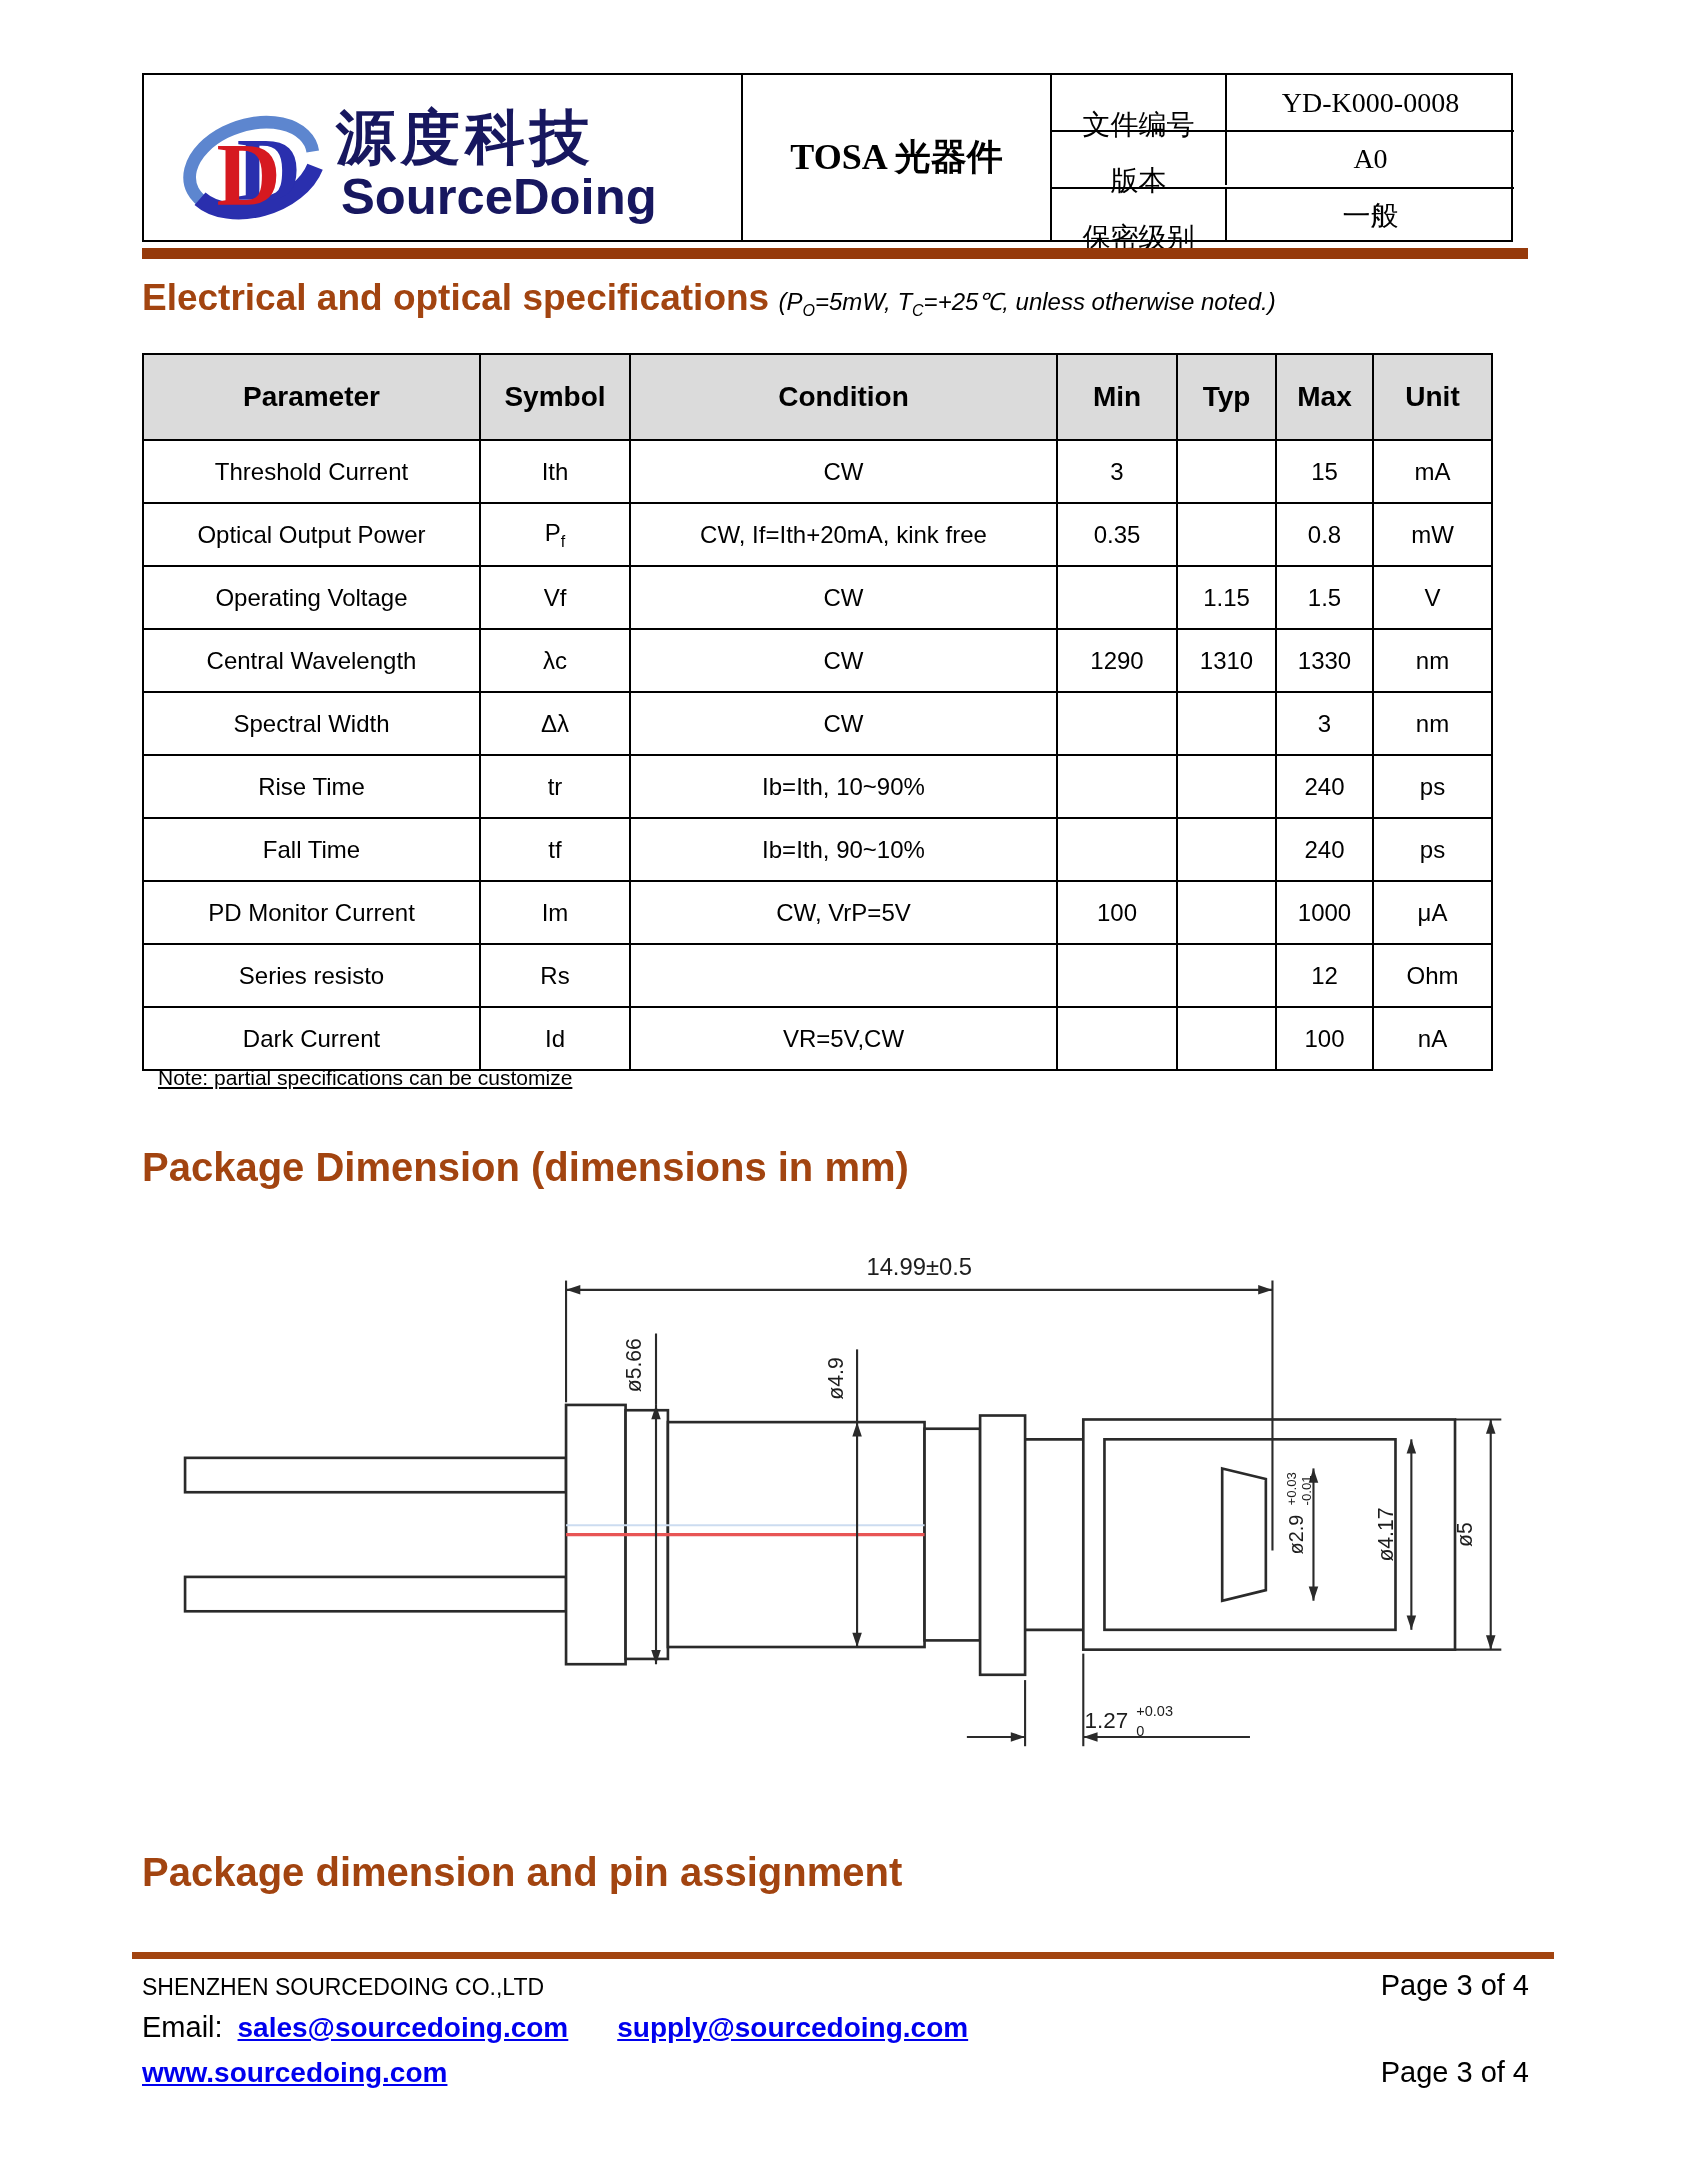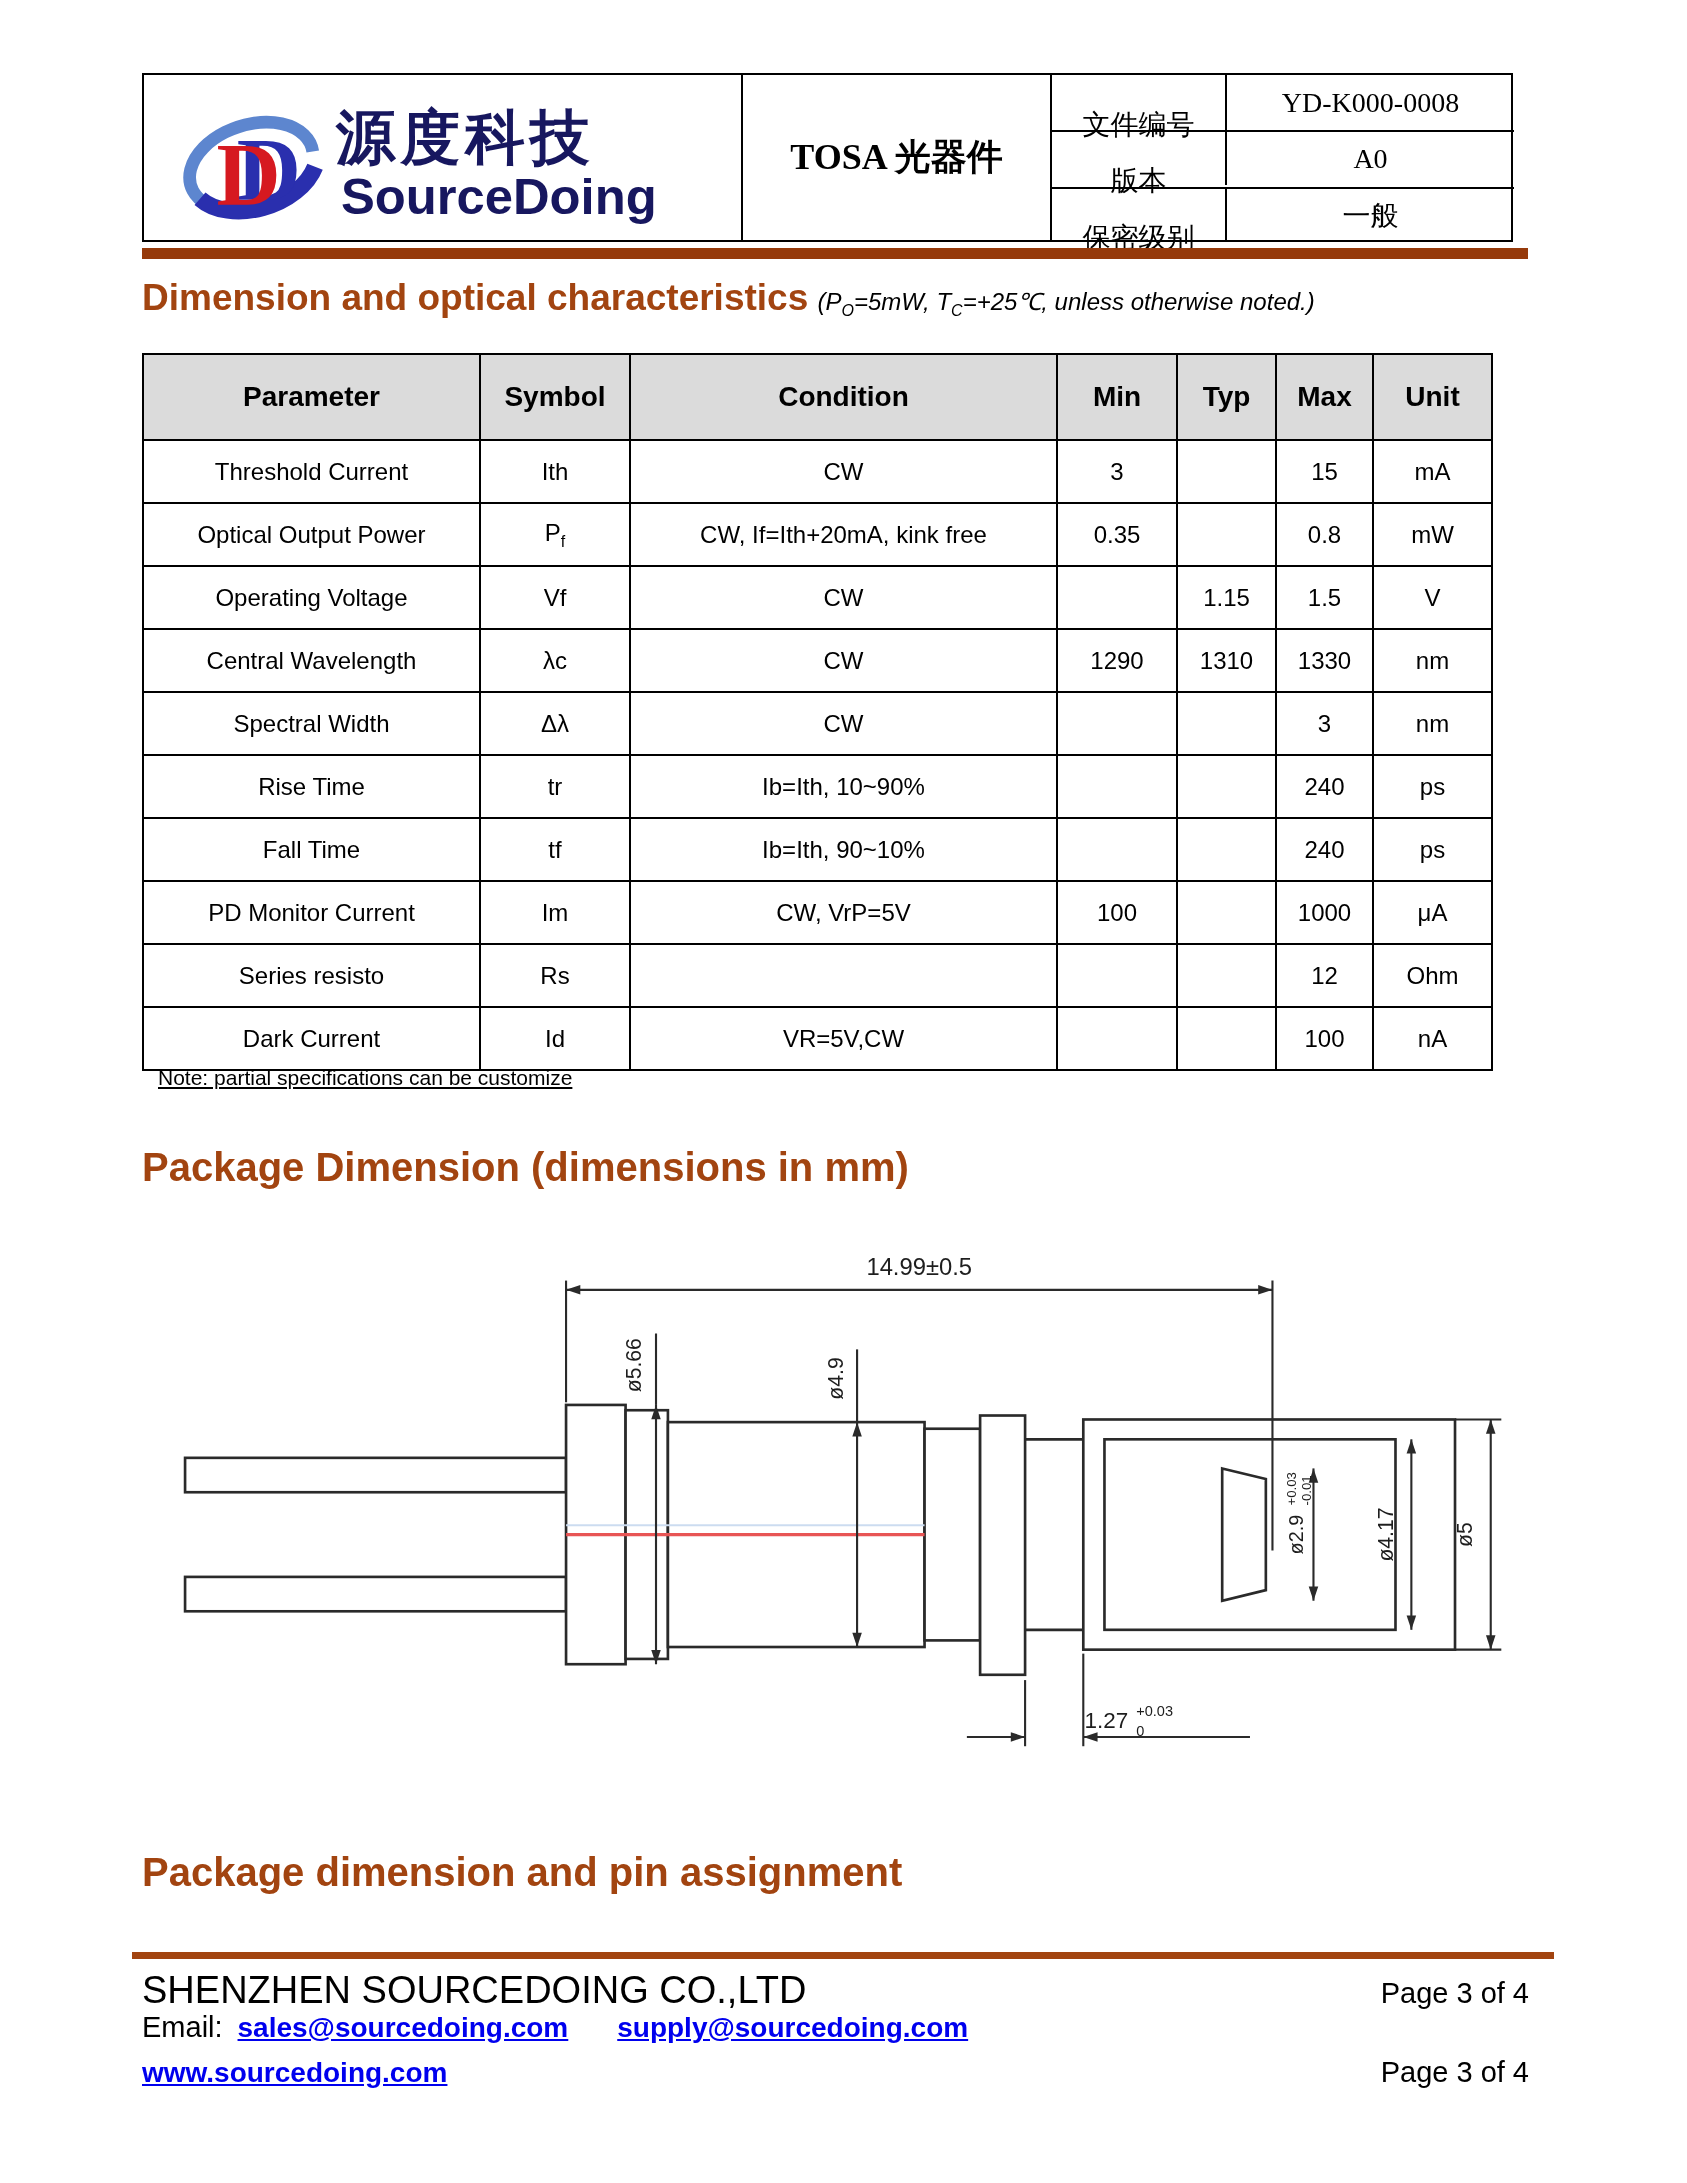--- a/index.html
+++ b/index.html
@@ -41,21 +41,21 @@
   table.spec th{height:86px;background:var(--thbg);font-size:28px;font-weight:bold;border-bottom:2.6px solid #000;}
   table.spec td{height:63px;font-size:24px;}
   table.spec td sub{font-size:16px;}
   .tnote{position:absolute;left:158px;top:1066px;font-size:21px;text-decoration:underline;}
   
   .drawing{position:absolute;left:152px;top:1217px;}
   .drawing text{font-family:"Liberation Sans",sans-serif;fill:#1e1e1e;}
   
   .frule{position:absolute;left:132px;top:1952px;width:1422px;height:7.3px;background:var(--accent);}
   .frow1{position:absolute;left:142px;top:1969px;width:1387px;display:flex;justify-content:space-between;align-items:baseline;}
-  .fcompany{font-size:38px;}
+  .fcompany{font-size:23px;}
   .fpage{font-size:29px;}
   .frow2{position:absolute;left:142px;top:2011px;white-space:nowrap;}
   .femail-label{font-size:29px;}
   .flink{font-size:28px;color:var(--link);text-decoration:underline;font-weight:bold;}
   .frow2 .flink{margin-left:12px;}
   .frow2 .flink + .flink{margin-left:46px;}
   .frow3{position:absolute;left:142px;top:2056px;width:1387px;display:flex;justify-content:space-between;align-items:baseline;}
 </style>
 </head>
 <body>
@@ -86,21 +86,21 @@
     <div class="hdr-frow" style="top:112px">
       <div class="hdr-flabel">保密级别</div>
       <div class="hdr-fvalue">一般</div>
     </div>
   </div>
 </div>
 
 <div class="accent-bar"></div>
 
 <div class="h1row">
-  <span class="h1">Dimension and optical characteristics</span><span class="h1note"><span>(P</span><sub>O</sub><span>=5mW, T</span><sub>C</sub><span>=+25℃, unless otherwise noted.)</span></span>
+  <span class="h1">Electrical and optical specifications</span><span class="h1note"><span>(P</span><sub>O</sub><span>=5mW, T</span><sub>C</sub><span>=+25℃, unless otherwise noted.)</span></span>
 </div>
 
 <table class="spec">
   <colgroup>
     <col style="width:337px">
       <col style="width:150px">
       <col style="width:427px">
     <col style="width:120px">
       <col style="width:99px">
       <col style="width:97px">

